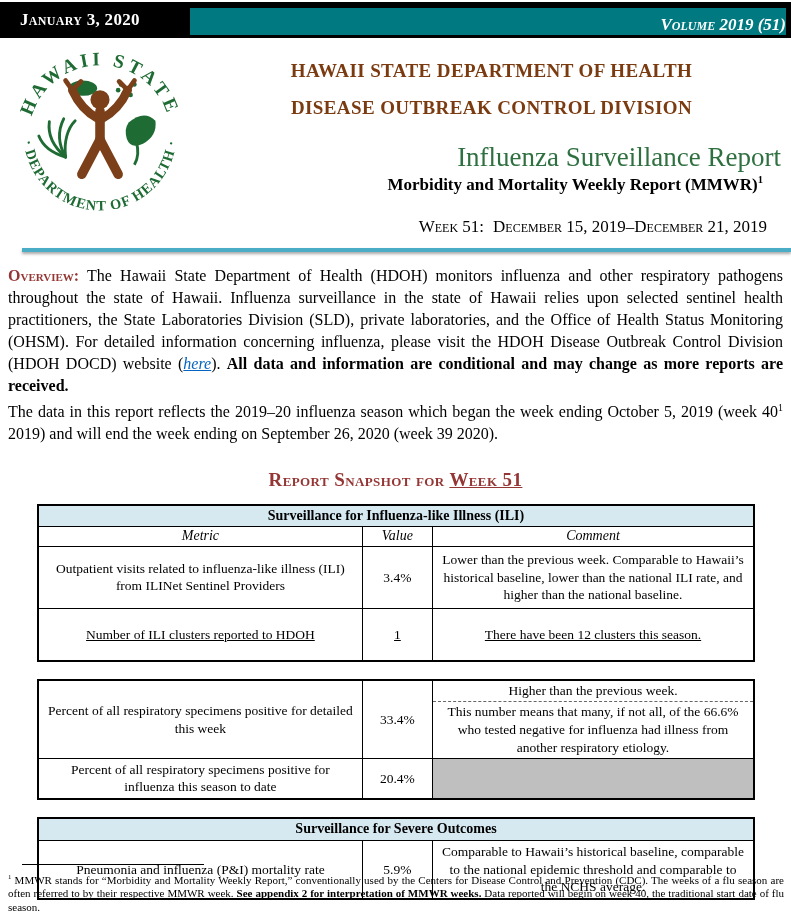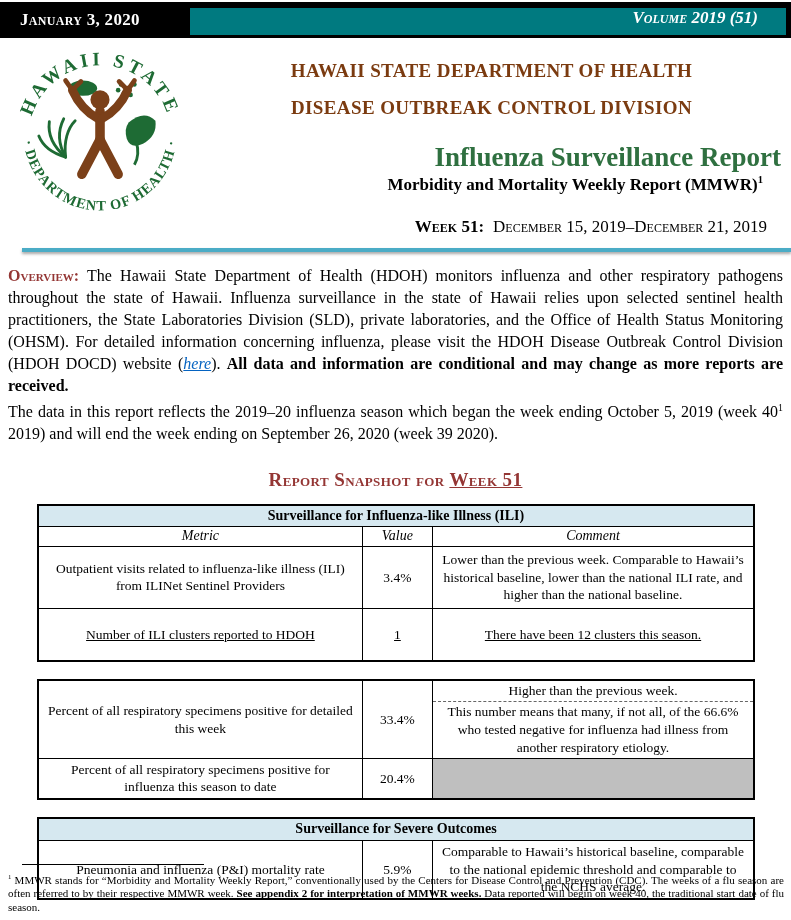--- a/index.html
+++ b/index.html
@@ -9,39 +9,39 @@
   }
 
   
   .banner { position:relative; height:36px; background:#000; margin-top:2px; }
   .banner-date {
     position:absolute; left:20px; top:50%; transform:translateY(-50%);
     color:#fff; font-weight:bold; font-variant:small-caps; font-size:17px; letter-spacing:.3px;
   }
   .banner-teal {
     position:absolute; left:190px; right:5px; top:6px; bottom:3px; background:var(--teal);
-    display:flex; align-items:flex-start; justify-content:flex-end; padding-right:28px;
+    display:flex; align-items:flex-end; justify-content:flex-end; padding-right:0;
   }
   .banner-volume { color:#fff; font-weight:bold; font-style:italic; font-variant:small-caps; font-size:17px; }
 
   
   .masthead { display:flex; margin-top:12px; }
   .logo { width:172px; height:172px; margin-left:14px; flex:none; }
   .masthead-text { flex:1; padding:2px 4px 0 10px; }
   .dept-title {
     text-align:center; color:var(--brown); font-weight:bold; font-size:19px;
     line-height:37px; letter-spacing:.4px; white-space:nowrap;
   }
   .report-title {
-    text-align:right; color:var(--green); font-weight:bold; font-size:27px;
+    text-align:right; color:var(--green); font-weight:normal; font-size:27px;
     margin-top:16px; padding-right:6px; white-space:nowrap;
   }
   .mmwr-line { text-align:right; font-weight:bold; font-size:17px; padding-right:24px; margin-top:1px; }
   .week-line { text-align:right; font-size:17px; font-variant:small-caps; padding-right:20px; margin-top:22px; }
-  .week-line .wk { font-weight:bold; margin-right:9px; }
+  .week-line .wk { font-weight:normal; margin-right:9px; }
   sup { font-size:.62em; }
 
   
   .divider { height:4px; background:var(--divider); margin:11px 0 0 22px; box-shadow:0 2px 3px rgba(0,0,0,.35); }
 
   
   .overview { margin:13px 8px 0 8px; font-size:16px; line-height:22px; text-align:justify; }
   .overview p { margin:0; }
   .ov-label { color:var(--maroon); font-weight:bold; font-variant:small-caps; }
   a.link { color:var(--link); font-style:italic; text-decoration:underline; cursor:pointer; }

